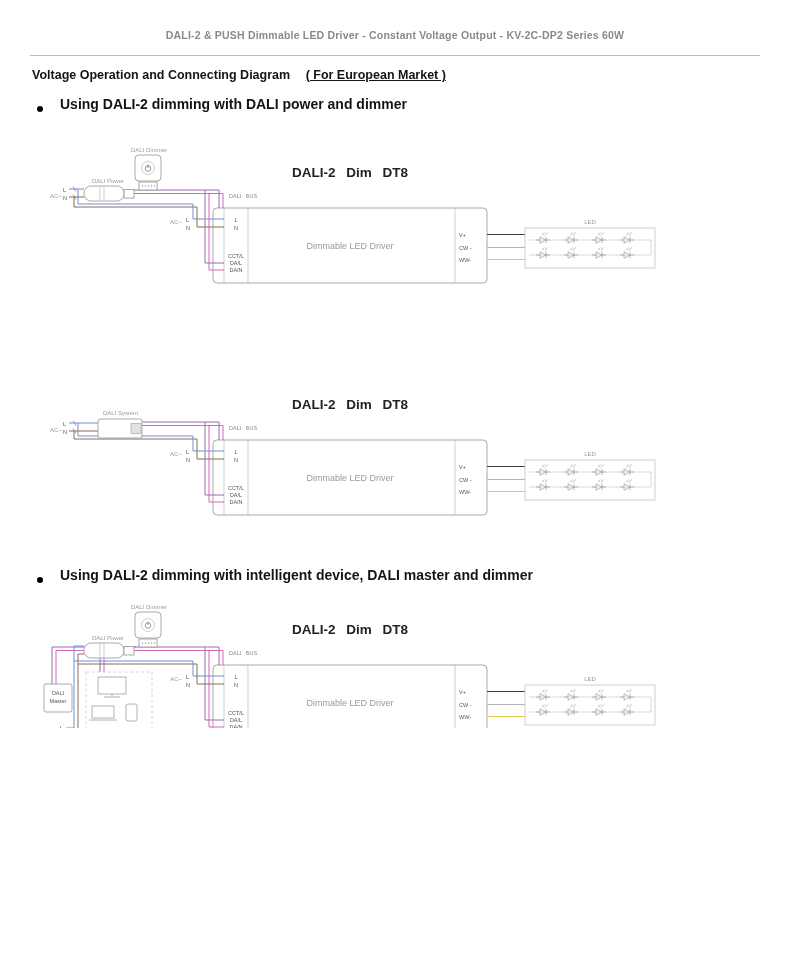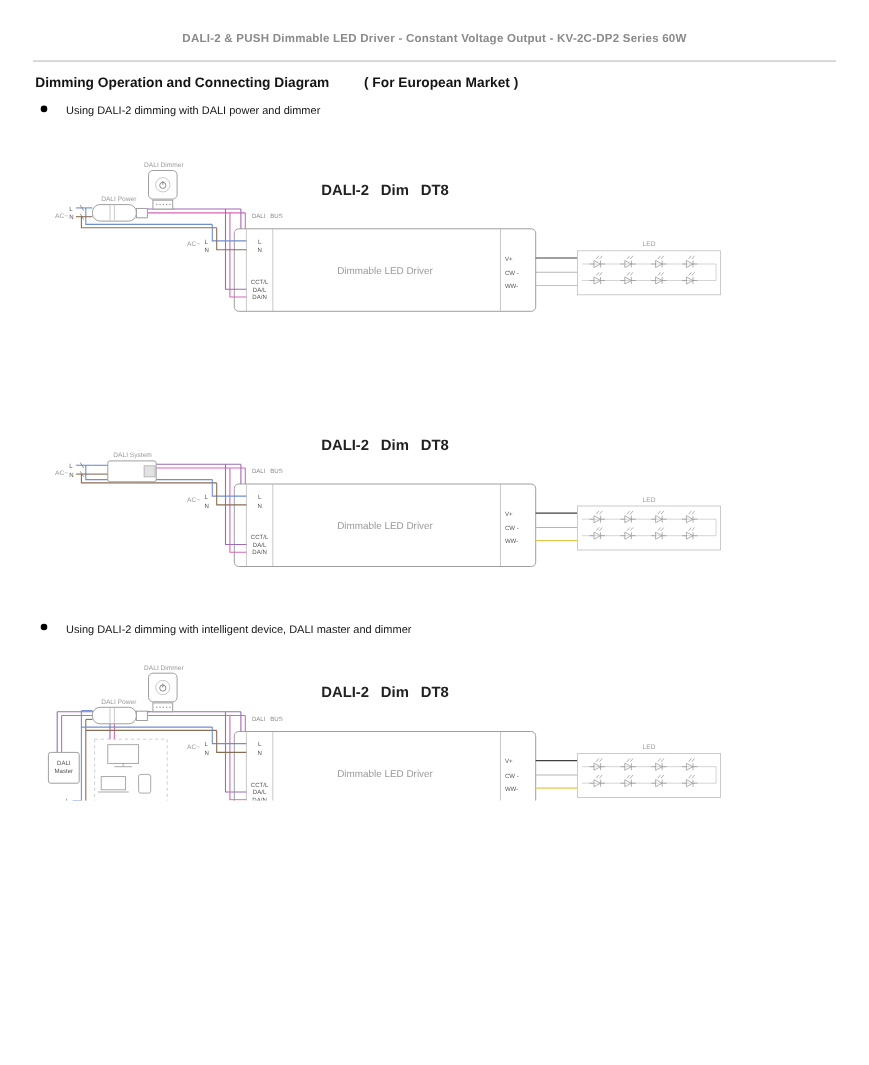--- a/index.html
+++ b/index.html
@@ -5,24 +5,24 @@
   * { margin:0; padding:0; box-sizing:border-box; }
   html,body { background:#ffffff; }
   body { font-family:"Liberation Sans", sans-serif; }
   .page { position:relative; width:790px; height:728px; background:#fff; overflow:hidden; }
 
   .header { position:absolute; top:29px; left:0; width:100%; text-align:center;
             font-size:10.5px; font-weight:bold; color:#8a8a8a; letter-spacing:.2px; }
   .header-rule { position:absolute; top:55px; left:30px; right:30px; border-top:1px solid #b9b9b9; }
 
   .section-title { position:absolute; top:68px; left:32px; font-size:12.5px; font-weight:bold; color:#141414; }
-  .section-title .market { margin-left:28px; }
-
-  .bullet { position:absolute; left:37px; display:flex; align-items:flex-start;
-            font-size:10px; font-weight:normal; color:#141414; }
+  .section-title .market { margin-left:12px;text-decoration:underline; }
+
+  .bullet { position:absolute; left:37px; display:flex; align-items:flex-end;
+            font-size:14px; font-weight:bold; color:#141414; }
   .bullet .dot { width:6px; height:6px; border-radius:50%; background:#000; margin-right:17px; flex:none; }
 
   svg.layer { position:absolute; left:0; top:0; }
   svg text { font-family:"Liberation Sans", sans-serif; }
 
   .t-title { font-size:13.5px; font-weight:bold; fill:#222; text-anchor:middle; word-spacing:7px; }
   .t-sm    { font-size:6px; fill:#9a9a9a; }
   .t-bus   { font-size:5.5px; fill:#8a8a8a; word-spacing:3px; }
   .t-term  { font-size:5.5px; fill:#555; }
   .t-mid   { text-anchor:middle; }
@@ -51,21 +51,21 @@
 </style>
 </head>
 <body>
 
 <div class="page">
 
   <div class="header">DALI-2 &amp; PUSH Dimmable LED Driver - Constant Voltage Output - KV-2C-DP2 Series 60W</div>
   <div class="header-rule"></div>
 
   <div class="section-title">
-    <span>Dimming Operation and Connecting Diagram</span>
+    <span>Voltage Operation and Connecting Diagram</span>
     <span class="market">( For European Market )</span>
   </div>
 
   <div class="bullet" style="top:96px">
     <span class="dot"></span>
     <span>Using DALI-2 dimming with DALI power and dimmer</span>
   </div>
   <div class="bullet" style="top:567px">
     <span class="dot"></span>
     <span>Using DALI-2 dimming with intelligent device, DALI master and dimmer</span>

